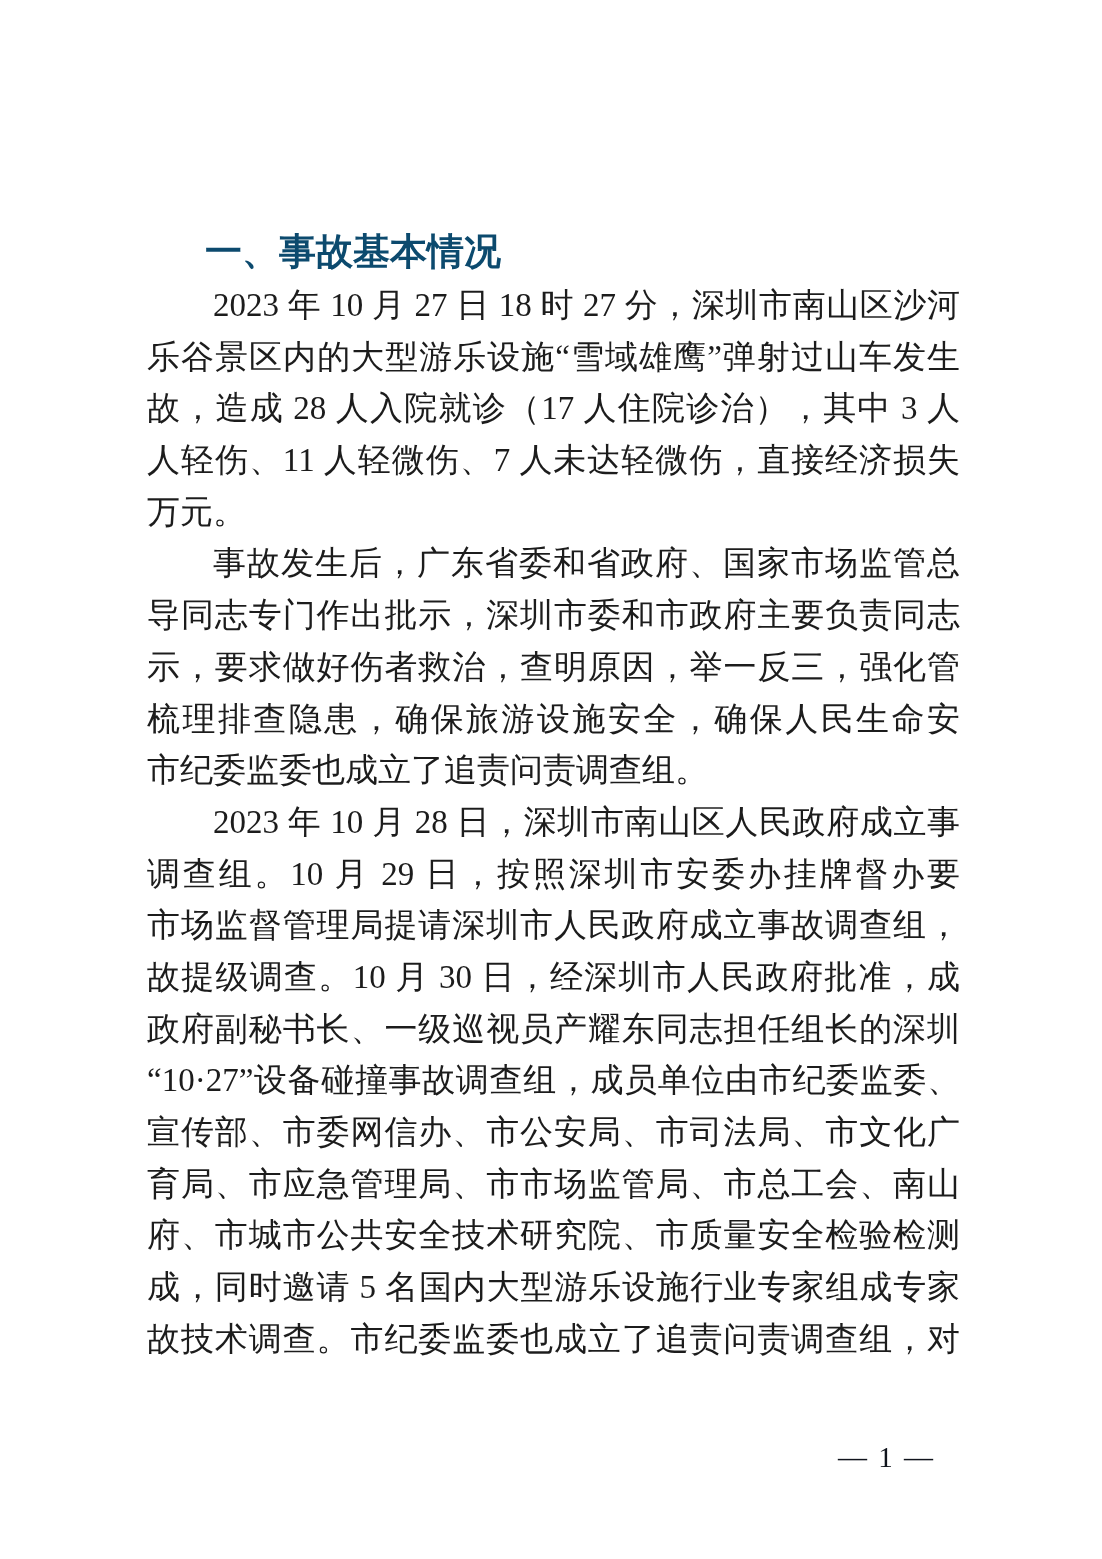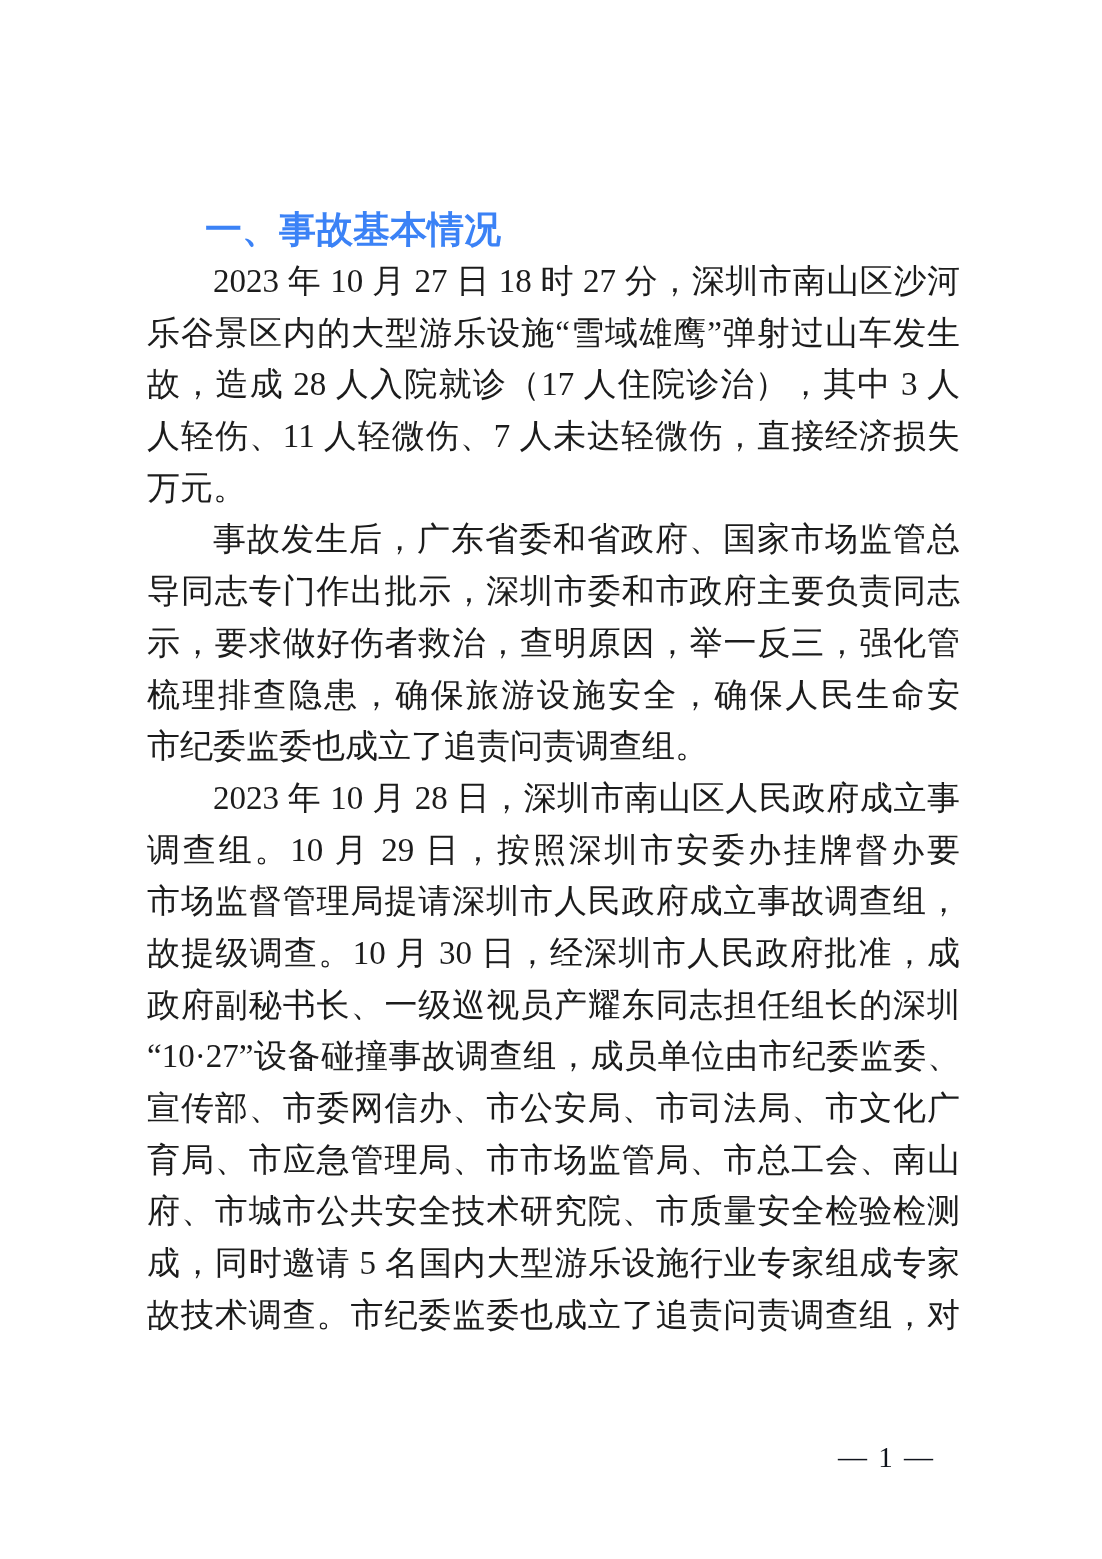--- a/index.html
+++ b/index.html
@@ -19,24 +19,25 @@
     position: absolute;
     left: 147px;
     top: 204px;
     width: 813px;
   }
   .heading {
     height: 52px;
     line-height: 52px;
     font-size: 37px;
     font-weight: bold;
-    color: #3b82f6;
+    color: #0c4a6e;
     text-indent: 58px;
-    font-family: Liberation Serif, serif;
+    font-family: Liberation Mono, monospace;
     white-space: nowrap;
+    margin-top: 24px;
   }
   .line {
     height: 51.7px;
     line-height: 51.7px;
     font-size: 33px;
     color: #1c1c1c;
     text-align: justify;
     text-align-last: justify;
     text-justify: inter-character;
     overflow: hidden;

